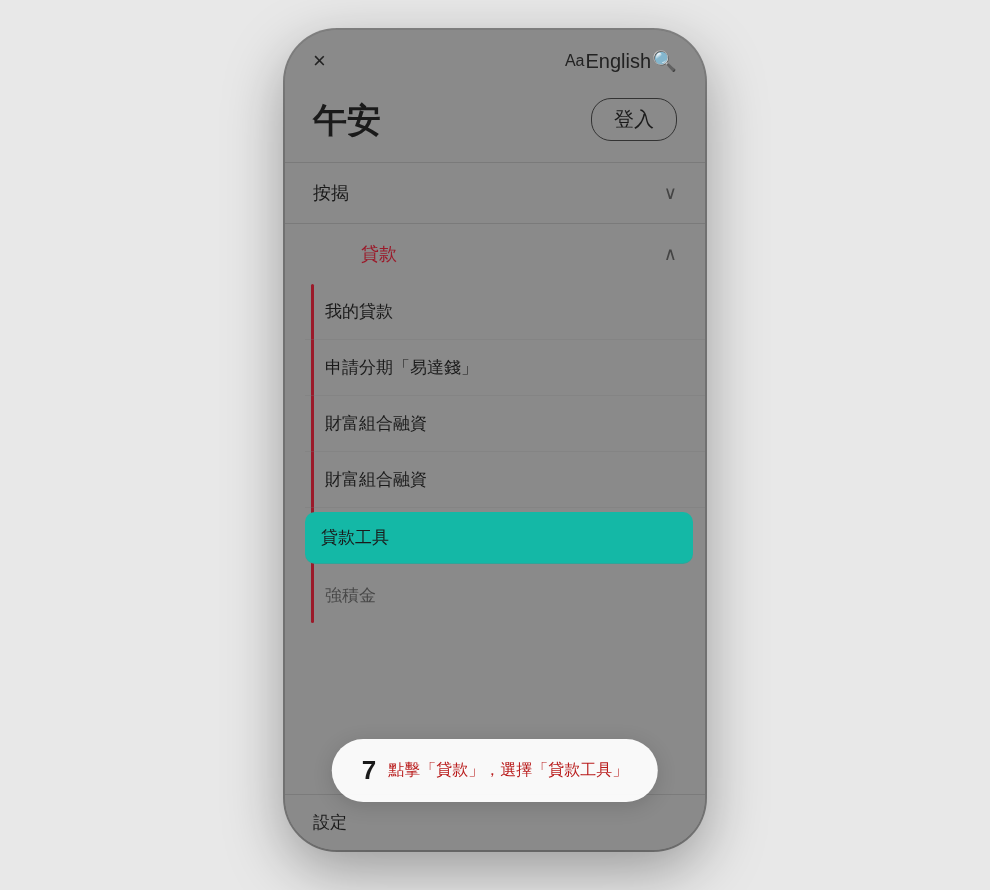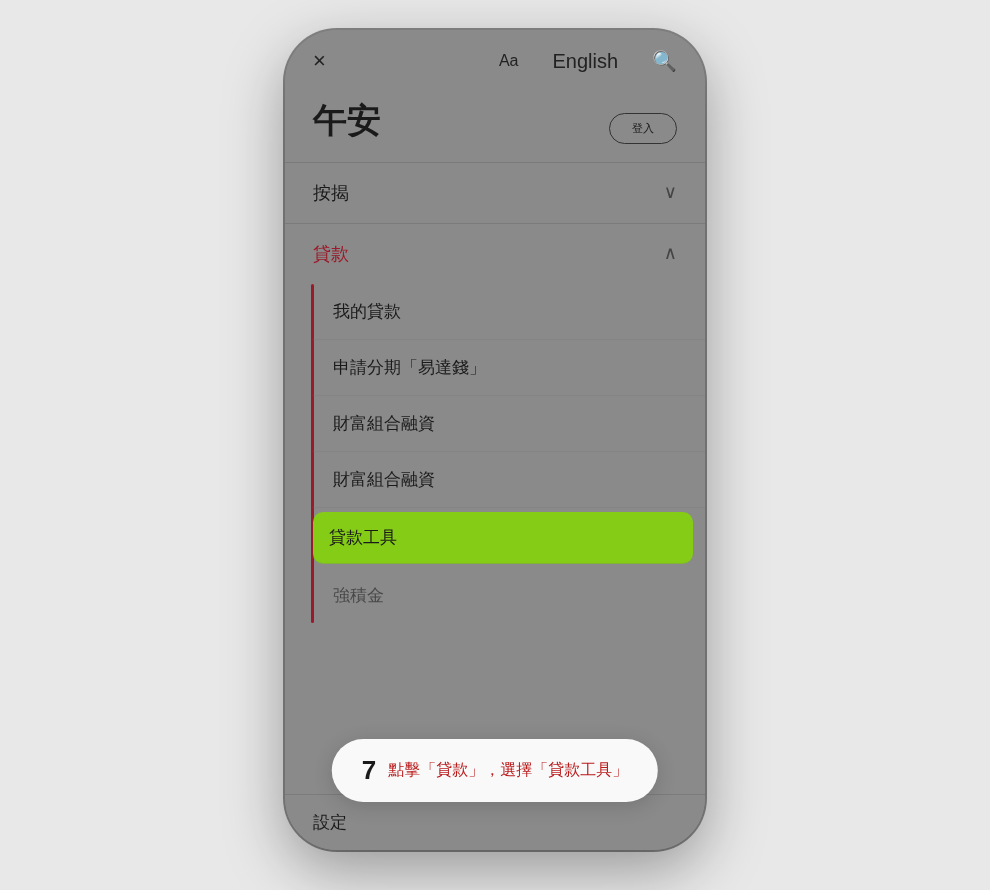--- a/index.html
+++ b/index.html
@@ -60,21 +60,21 @@
     .top-bar-close {
       font-size: 22px;
       color: #222;
       cursor: pointer;
       font-weight: 300;
     }
 
     .top-bar-right {
       display: flex;
       align-items: center;
-      gap: 34px;
+      gap: 1px;
     }
 
     .top-bar-font {
       font-size: 16px;
       color: #222;
       font-weight: 500;
     }
 
     .top-bar-lang {
       font-size: 20px;
@@ -83,72 +83,73 @@
     }
 
     .top-bar-search {
       font-size: 20px;
       color: #222;
     }
 
     
     .greeting-row {
       display: flex;
-      align-items: flex-end;
+      align-items: flex-start;
       justify-content: space-between;
       padding: 10px 28px 18px;
       background: #8a8a8a;
     }
 
     .greeting-text {
       font-size: 34px;
       font-weight: 600;
       color: #1a1a1a;
     }
 
     .login-btn {
       border: 1.5px solid #333;
       border-radius: 20px;
       padding: 7px 22px;
-      font-size: 11px;
+      font-size: 20px;
       color: #1a1a1a;
       background: transparent;
       cursor: pointer;
     }
 
     .menu-section {
       border-top: 1px solid #7a7a7a;
     }
 
     .menu-section-header {
       display: flex;
-      align-items: flex-start;
+      align-items: center;
       justify-content: space-between;
       padding: 18px 28px;
       cursor: pointer;
     }
 
     .menu-section-label {
       font-size: 18px;
       color: #1a1a1a;
     }
 
     .menu-section-label.active {
       color: #9b1a2a;
+      margin-left: 48px;
     }
 
     .chevron {
       font-size: 18px;
       color: #444;
     }
 
     
     .submenu {
       position: relative;
-      padding-left: 28px;
+      padding-left: 20px;
     }
 
     .submenu-bar {
       position: absolute;
       left: 26px;
       top: 0;
       bottom: 0;
       width: 3px;
       background: #9b1a2a;
       border-radius: 2px;
@@ -162,21 +163,21 @@
       border-bottom: 1px solid rgba(120,120,120,0.3);
       position: relative;
     }
 
     .submenu-item:last-child {
       border-bottom: none;
     }
 
     
     .submenu-item.highlighted {
-      background: #84cc16;
+      background: #14b8a6;
       border-radius: 10px;
       margin: 4px 12px 4px 0;
       padding: 14px 16px;
       font-weight: 500;
     }
 
     
     .instruction-box {
       position: absolute;
       bottom: 88px;

